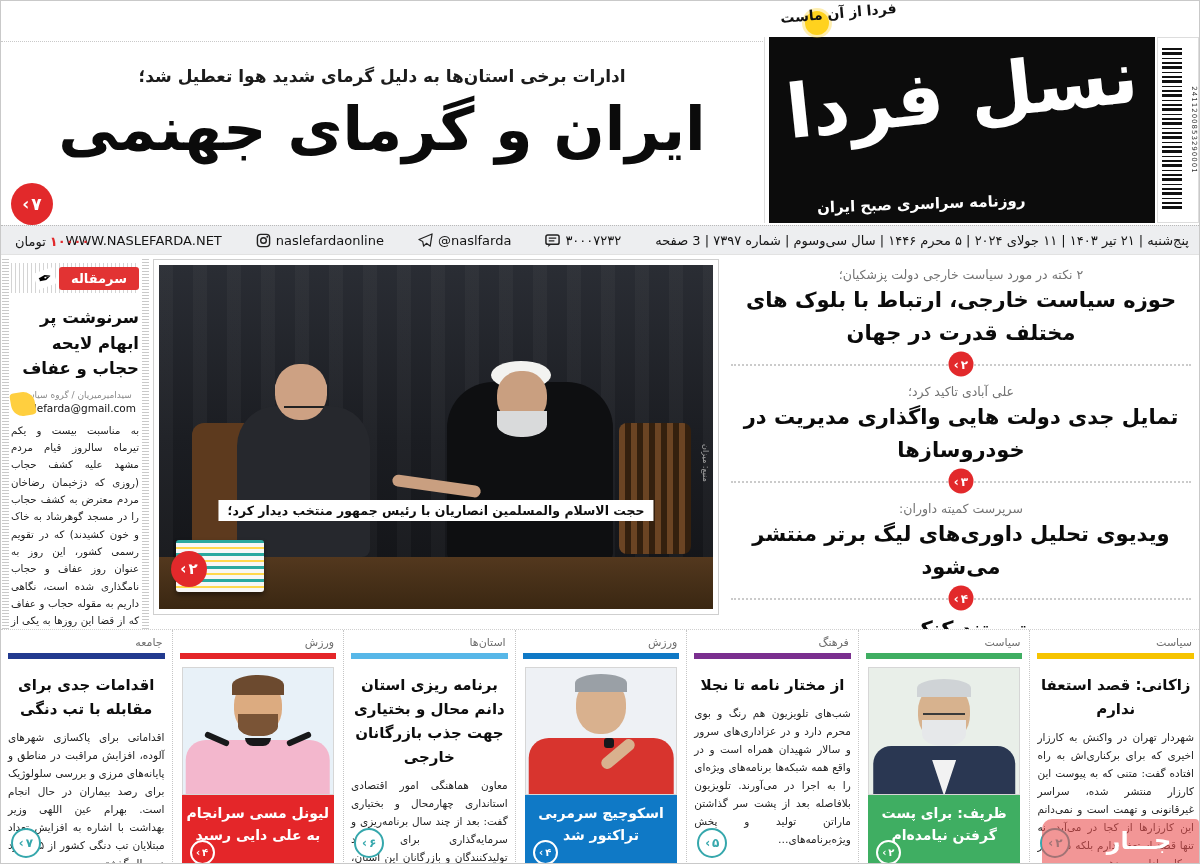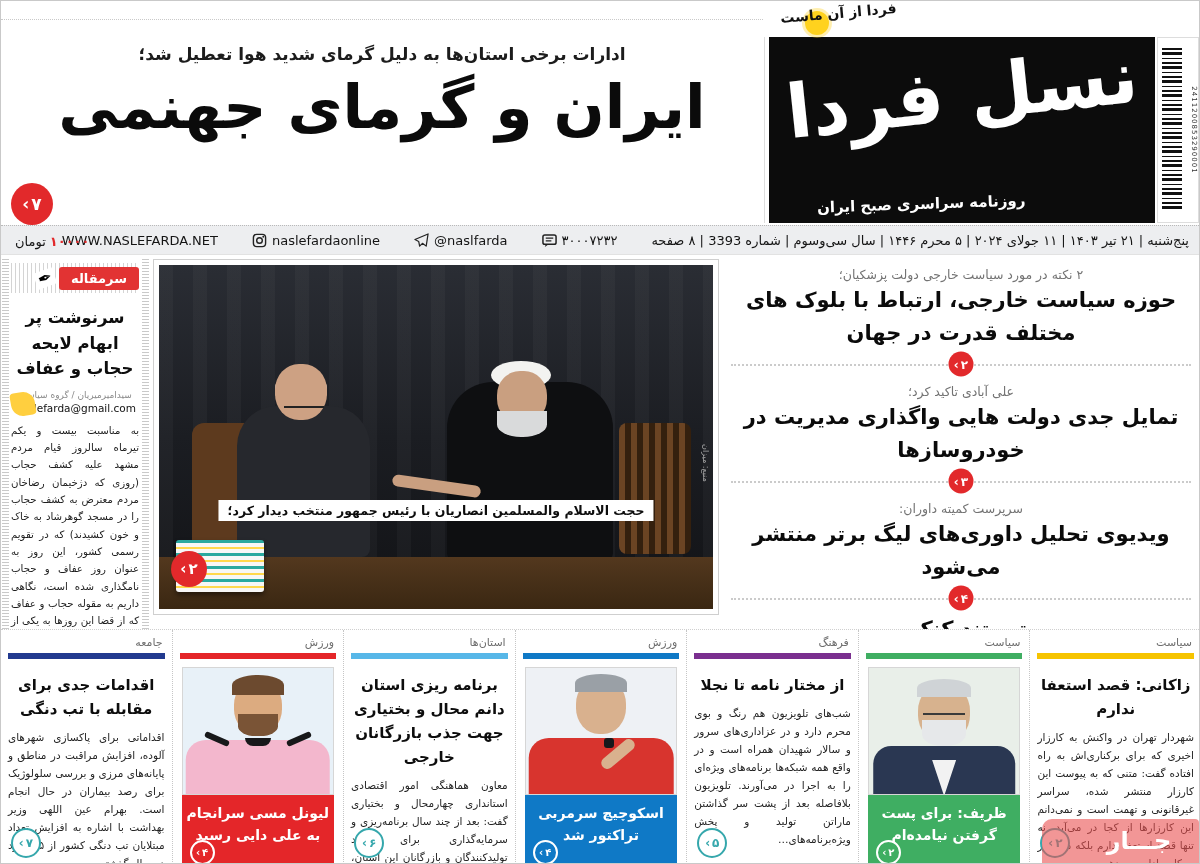--- a/index.html
+++ b/index.html
@@ -1,20 +1,20 @@
 <!DOCTYPE html>
 <html lang="fa" dir="rtl"><head>
 <meta charset="utf-8">
 <style>
   html,body{margin:0;padding:0;background:#9a9a9a;}
   #page{position:relative;width:1200px;height:864px;margin:0 auto;background:#fff;
         font-family:"DejaVu Sans",sans-serif;direction:rtl;overflow:hidden;border:1px solid #c9c9c9;box-sizing:border-box;}
 
   
-  .lead-area{position:absolute;left:0;top:18px;width:762px;height:192px;border-top:1px dotted #c9c9c9;}
+  .lead-area{position:absolute;left:0;top:40px;width:762px;height:192px;border-top:1px dotted #c9c9c9;}
   .lead-kicker{margin-top:24px;text-align:center;font-size:17px;font-weight:bold;color:#1c1c1c;}
   .lead-headline{margin-top:8px;text-align:center;font-size:60px;font-weight:bold;color:#0b0b0b;letter-spacing:-2px;}
   .v-sep{position:absolute;left:763px;top:36px;height:186px;border-left:1px solid #ddd;}
 
   
   .pageref{direction:ltr;display:flex;align-items:center;justify-content:center;border-radius:50%;font-weight:bold;}
   .pageref::before{content:"‹";margin-right:2px;font-weight:bold;}
   .circle-red{background:#e2292b;color:#fff;}
   .circle-teal{border:2px solid #35a7ac;color:#35a7ac;background:#fff;}
   .circle-white{border:2px solid #fff;color:#fff;background:transparent;}
@@ -44,21 +44,21 @@
 
   
   .editorial{position:absolute;left:0;top:258px;width:148px;height:366px;padding:0 10px;box-sizing:border-box;}
   .hatch-v{position:absolute;top:258px;height:604px;width:7px;
     background:repeating-linear-gradient(180deg,#c9c9c9 0 1px,transparent 1px 3px);}
   .hatch-left{left:1px;} .hatch-right{left:141px;}
   .ed-head{display:flex;align-items:center;gap:4px;height:30px;margin-top:4px;
     background:repeating-linear-gradient(90deg,#d4d4d4 0 1px,#fff 1px 4px);}
   .ed-label{background:#e23333;color:#fff;font-size:13px;font-weight:bold;padding:4px 12px;border-radius:3px;}
   .ed-quill{background:#fff;padding:0 3px;font-size:17px;line-height:1;transform:rotate(-20deg);}
-  .ed-title{font-size:16.5px;font-weight:bold;text-align:center;margin:12px 0 8px;line-height:1.55;color:#0d0d0d;}
+  .ed-title{font-size:16.5px;font-weight:bold;margin:12px 0 8px;line-height:1.55;color:#0d0d0d;}
   .ed-meta{position:relative;text-align:center;margin-bottom:8px;}
   .ed-byline{font-size:9px;color:#8a8a8a;}
   .ed-email{font-size:10.5px;color:#111;margin-top:2px;}
   .ed-stamp{position:absolute;left:0;top:2px;width:24px;height:24px;background:#ffcf3f;border-radius:4px 12px 4px 12px;transform:rotate(-10deg);}
   .ed-body{font-size:10.2px;line-height:1.7;text-align:justify;color:#1d1d1d;}
   .ed-sub{font-size:11px;font-weight:bold;line-height:1.6;margin:6px 0 4px;color:#0d0d0d;}
   .ed-bullet{float:left;width:28px;height:30px;background:#ffc92e;margin:3px 5px 2px 0;}
 
   
   .photo-frame{position:absolute;left:152px;top:258px;width:566px;height:356px;border:1px solid #cfcfcf;background:#fff;padding:5px;box-sizing:border-box;}
@@ -161,21 +161,21 @@
   </div>
 
   <div class="lead-area">
     <div class="lead-kicker">ادارات برخی استان‌ها به دلیل گرمای شدید هوا تعطیل شد؛</div>
     <div class="lead-headline">ایران و گرمای جهنمی</div>
   </div>
   <div class="v-sep"></div>
   <div class="pageref circle-red lead-ref">۷</div>
 
   <div class="infobar">
-    <span class="info-item">پنج‌شنبه | ۲۱ تیر ۱۴۰۳ | ۱۱ جولای ۲۰۲۴ | ۵ محرم ۱۴۴۶ | سال سی‌وسوم | شماره 3393 | ۸ صفحه</span>
+    <span class="info-item">پنج‌شنبه | ۲۱ تیر ۱۴۰۳ | ۱۱ جولای ۲۰۲۴ | ۵ محرم ۱۴۴۶ | سال سی‌وسوم | شماره ۷۳۹۷ | 3 صفحه</span>
     <span class="info-item info-ltr">
       <svg class="info-icon" viewBox="0 0 16 16">
           <rect x="1" y="2" width="14" height="10" rx="2" fill="none" stroke="#222" stroke-width="1.6"></rect>
           <path d="M4 5.5h8M4 8.5h6" stroke="#222" stroke-width="1.3"></path>
           <path d="M4 12l-1 3 4-3z" fill="#222"></path>
         </svg>
       <span>۳۰۰۰۷۲۳۲</span>
     </span>
     <span class="info-item info-ltr">
       <svg class="info-icon" viewBox="0 0 16 16">

